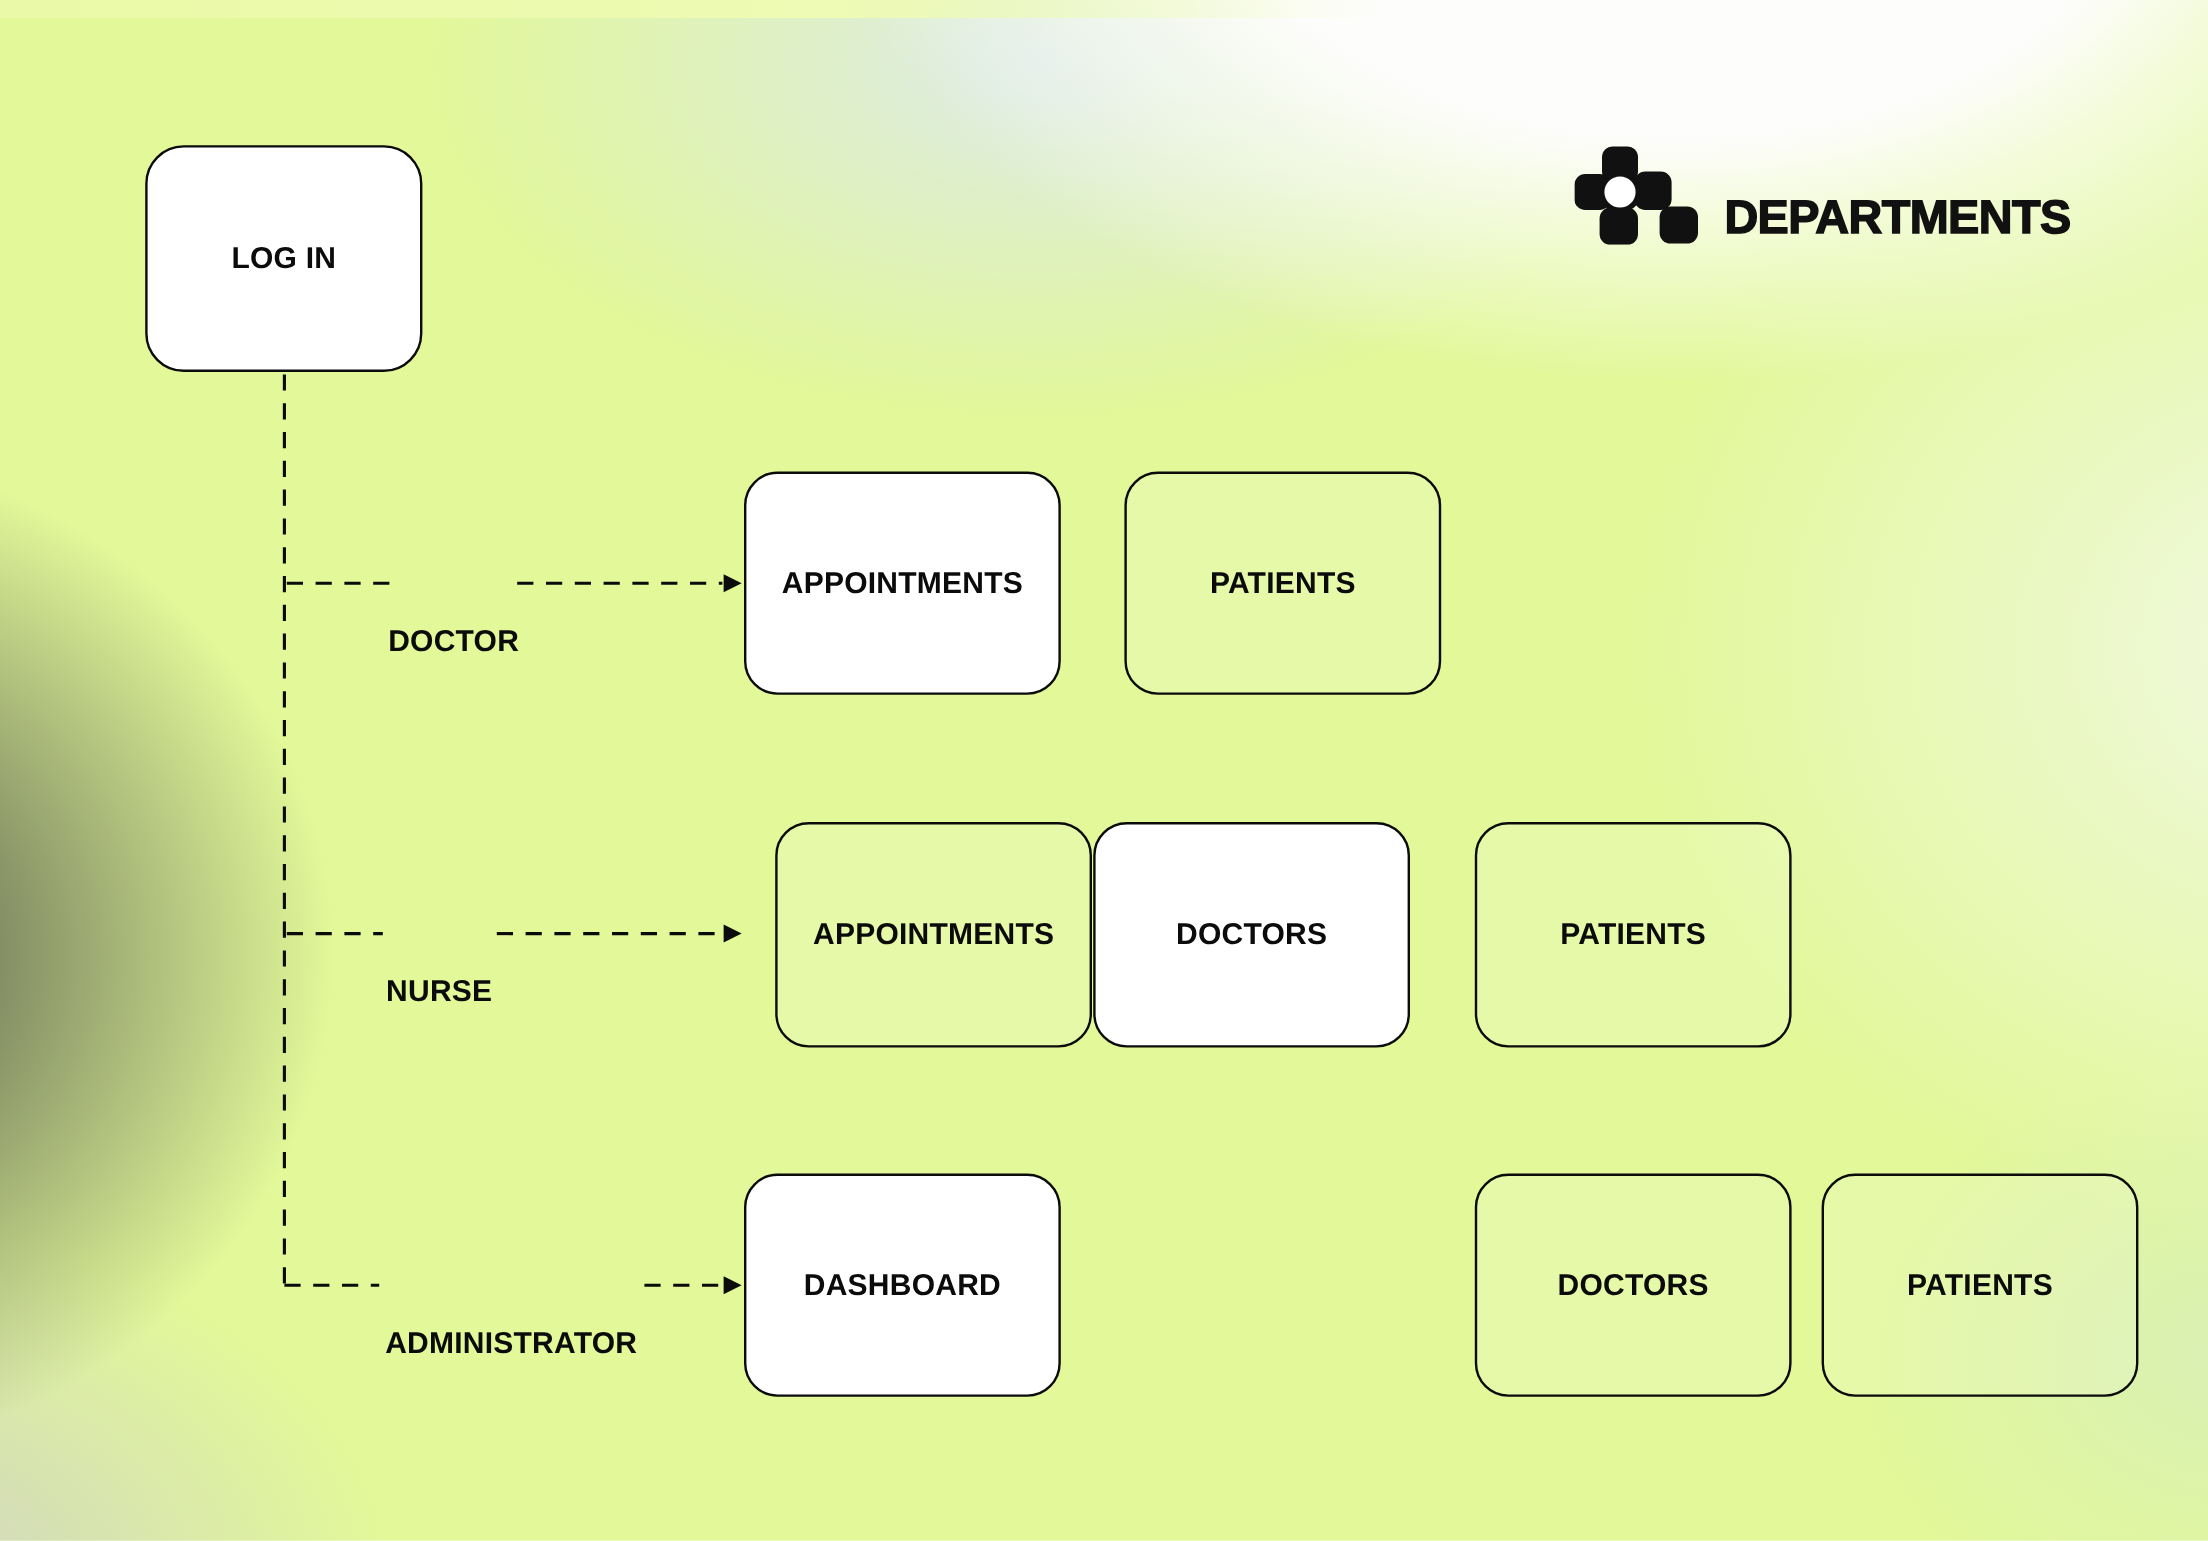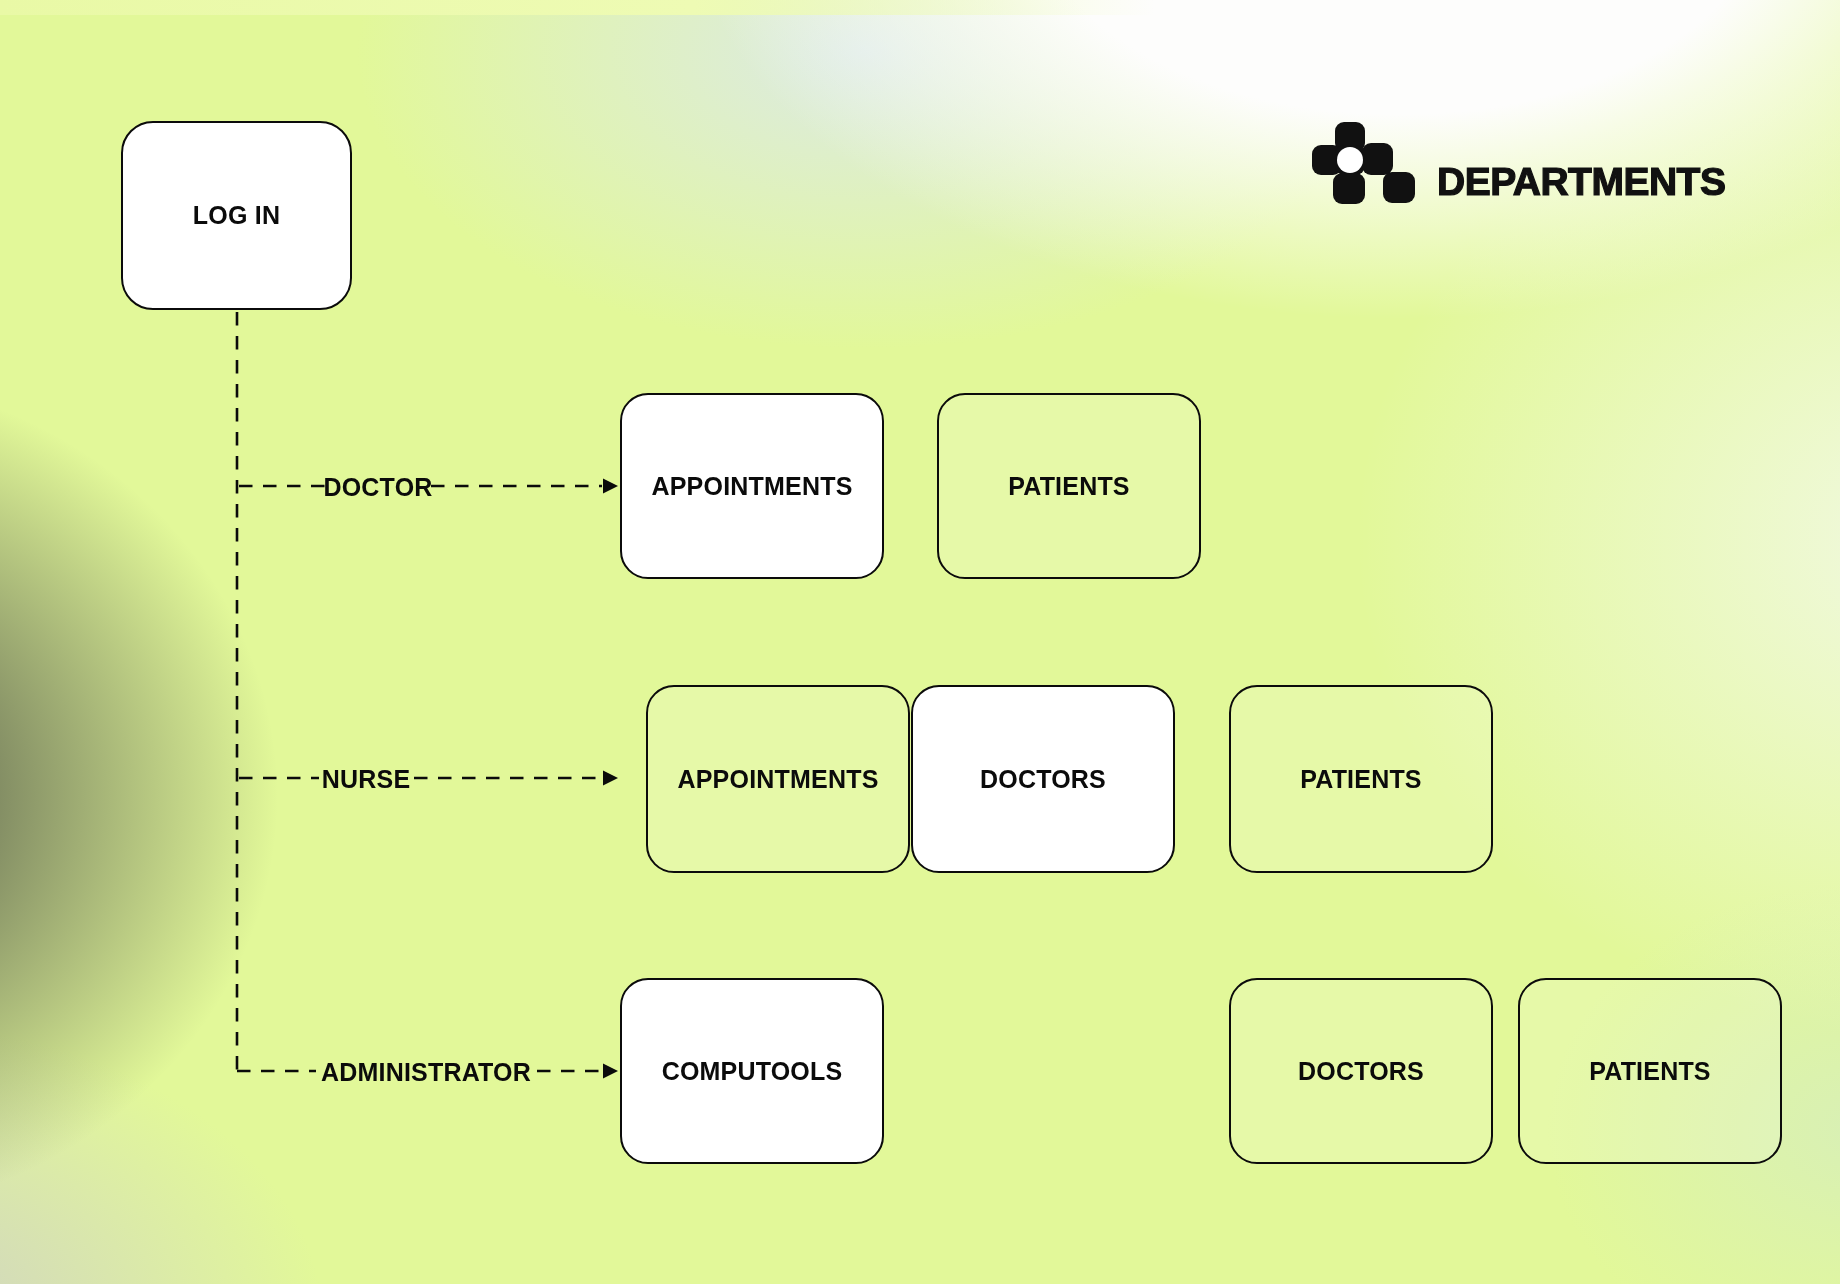--- a/index.html
+++ b/index.html
@@ -60,20 +60,21 @@
   }
 
   .role-label {
     position: absolute;
     transform: translate(-50%, -50%);
     font-size: 25px;
     font-weight: bold;
     letter-spacing: 0.2px;
     color: #0b0b0b;
     white-space: nowrap;
+    margin-top: 48px;
   }
 
   .brand {
     position: absolute;
     left: 1312px; top: 120px;
     width: 420px; height: 84px;
   }
   .brand-mark {
     position: absolute;
     left: 0; top: 0;
@@ -121,21 +122,21 @@
   <div class="role-label" style="left:366px; top:779px;">NURSE</div>
   <div class="role-label" style="left:426px; top:1072px;">ADMINISTRATOR</div>
 
   <div class="node white" style="left:620px; top:393px;">APPOINTMENTS</div>
   <div class="node green" style="left:911px; top:393px;">PATIENTS</div>
 
   <div class="node green" style="left:620px; top:685px; height:188px;">APPOINTMENTS</div>
   <div class="node white" style="left:911px; top:685px; height:188px;">DOCTORS</div>
   <div class="node green" style="left:1203px; top:685px; height:188px;">PATIENTS</div>
 
-  <div class="node white" style="left:620px; top:978px;">COMPUTOOLS</div>
+  <div class="node white" style="left:620px; top:978px;">DASHBOARD</div>
   <div class="node green" style="left:1203px; top:978px;">DOCTORS</div>
   <div class="node green" style="left:1492px; top:978px;">PATIENTS</div>
 
   <div class="brand">
     <svg class="brand-mark" viewBox="0 0 104 84" xmlns="http://www.w3.org/2000/svg">
       <g fill="#111111">
         <rect x="23" y="2" width="30" height="30" rx="9"></rect>
         <rect x="0" y="25" width="30" height="30" rx="9"></rect>
         <rect x="23" y="25" width="30" height="30" rx="9"></rect>
         <rect x="50" y="23" width="31" height="32" rx="9"></rect>

